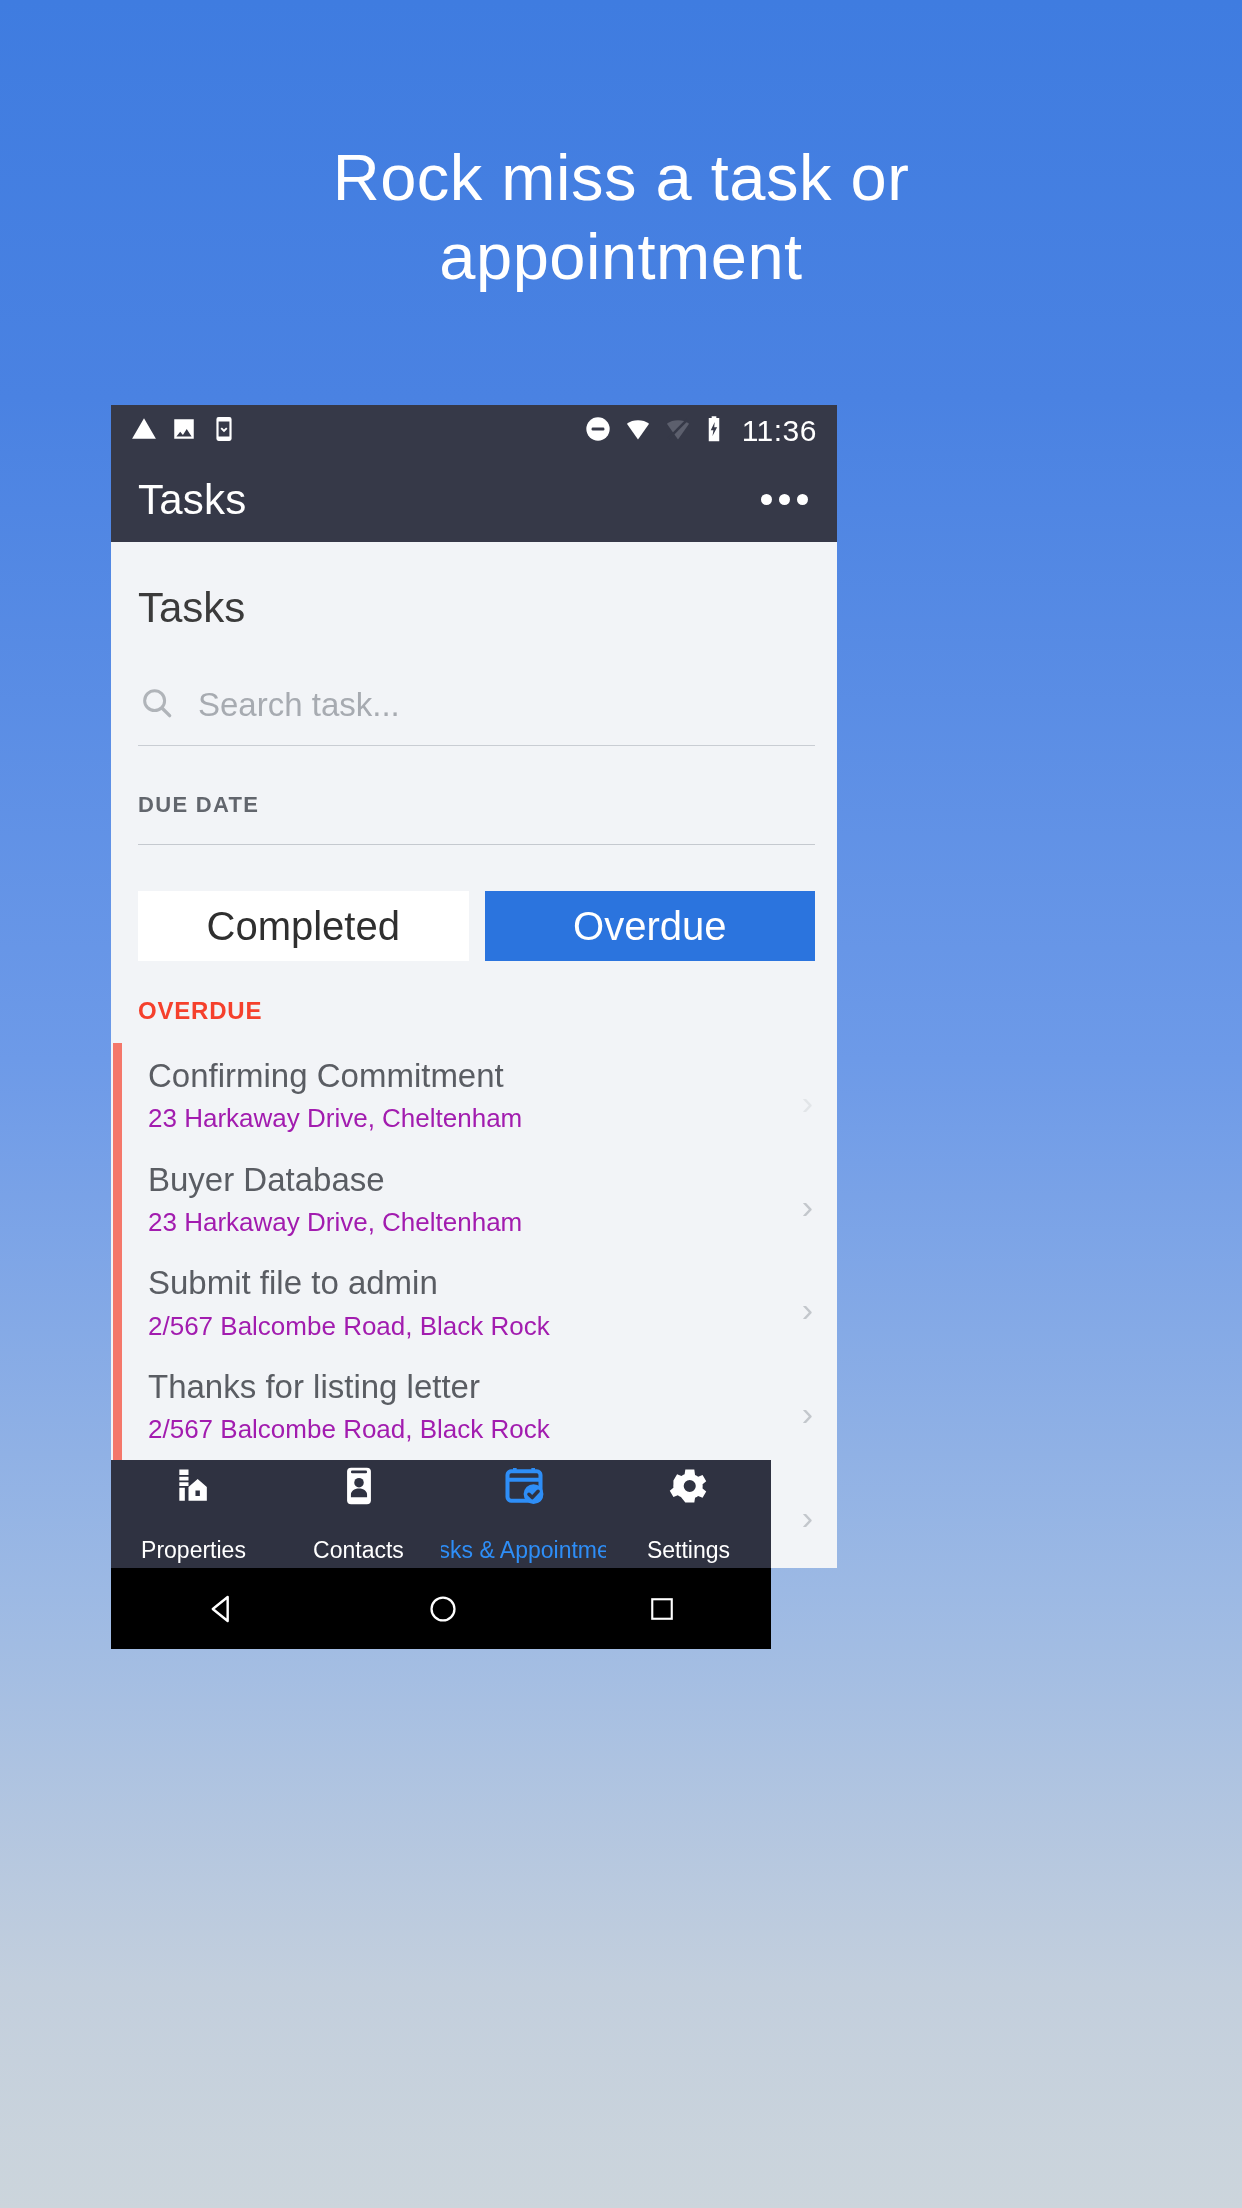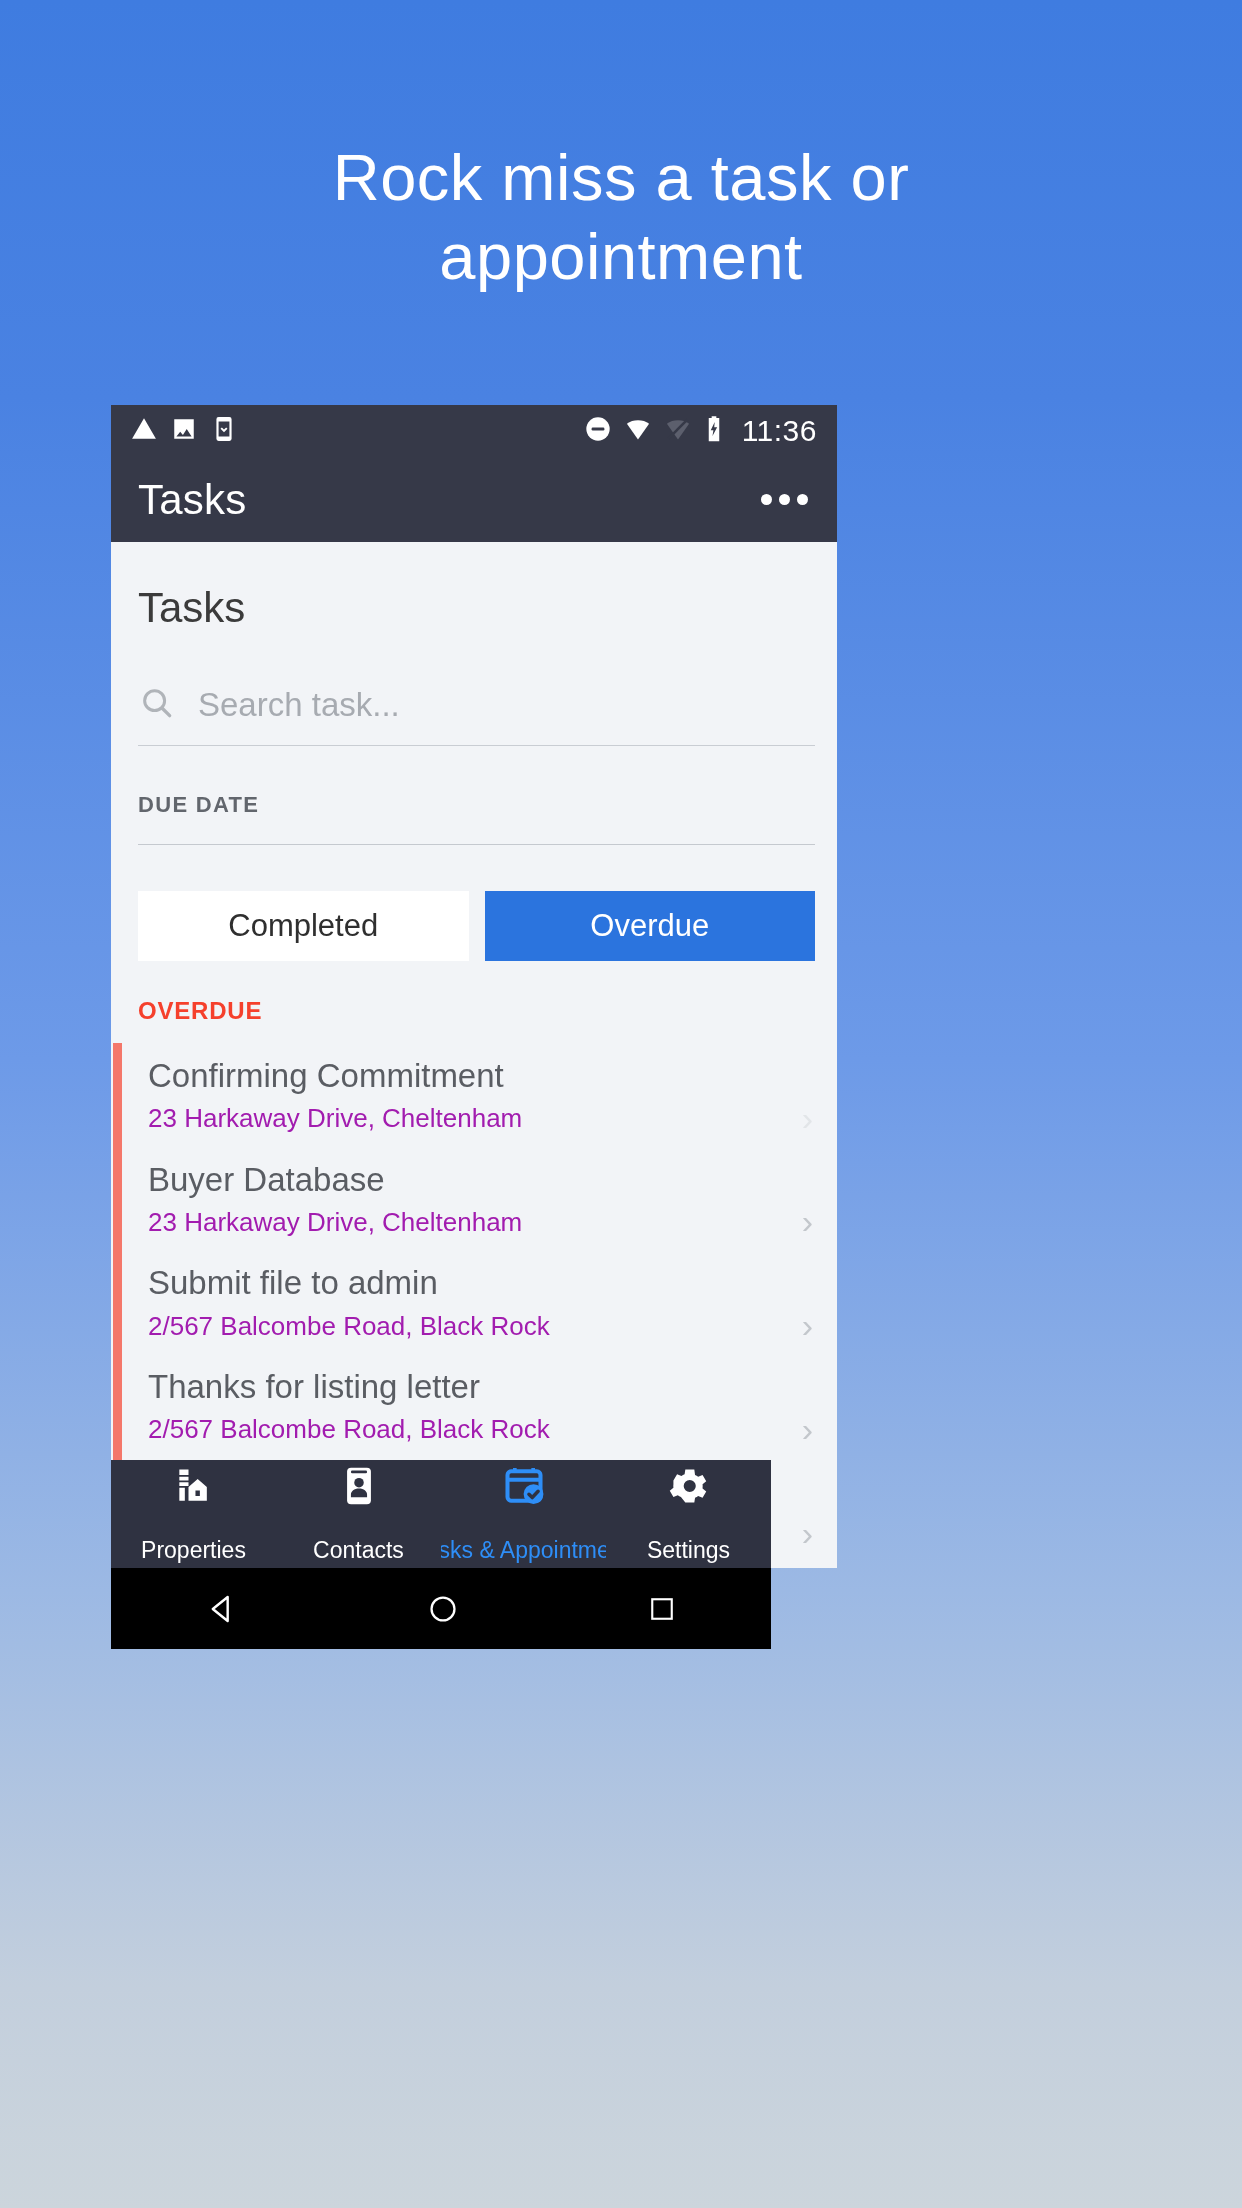--- a/index.html
+++ b/index.html
@@ -137,21 +137,21 @@
     margin: 46px 22px 0 27px;
     display: flex;
     gap: 16px;
   }
   .toggle-btn {
     flex: 1;
     height: 70px;
     display: flex;
     align-items: center;
     justify-content: center;
-    font-size: 31px;
+    font-size: 40px;
     cursor: pointer;
     box-sizing: border-box;
   }
   .toggle-btn.inactive {
     background: #ffffff;
     color: #2f2f2f;
   }
   .toggle-btn.active {
     background: #2b74de;
     color: #ffffff;
@@ -174,21 +174,21 @@
   .accent-bar {
     position: absolute;
     left: 2px;
     top: 0;
     bottom: 0;
     width: 9px;
     background: #f4776a;
   }
   .task-row {
     display: flex;
-    align-items: flex-end;
+    align-items: center;
     padding: 12px 24px 12px 26px;
     cursor: pointer;
     gap: 32px;
   }
   .task-texts { flex: 1; min-width: 0; }
   .task-title {
     font-size: 33px;
     color: #5a5d63;
     line-height: 1.28;
     font-weight: 400;

